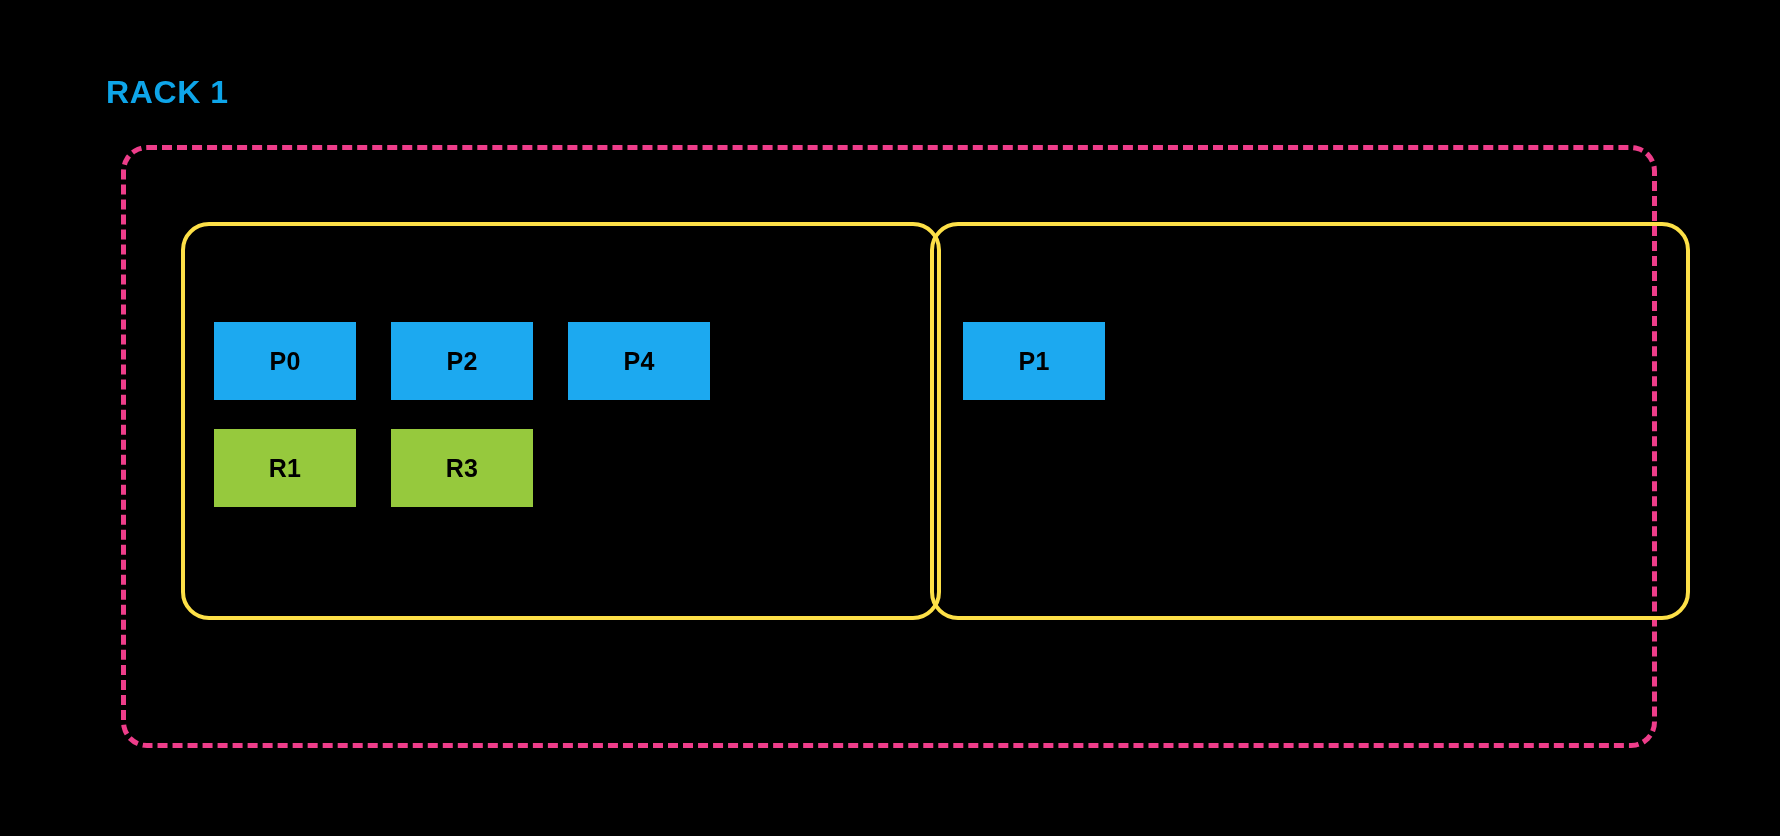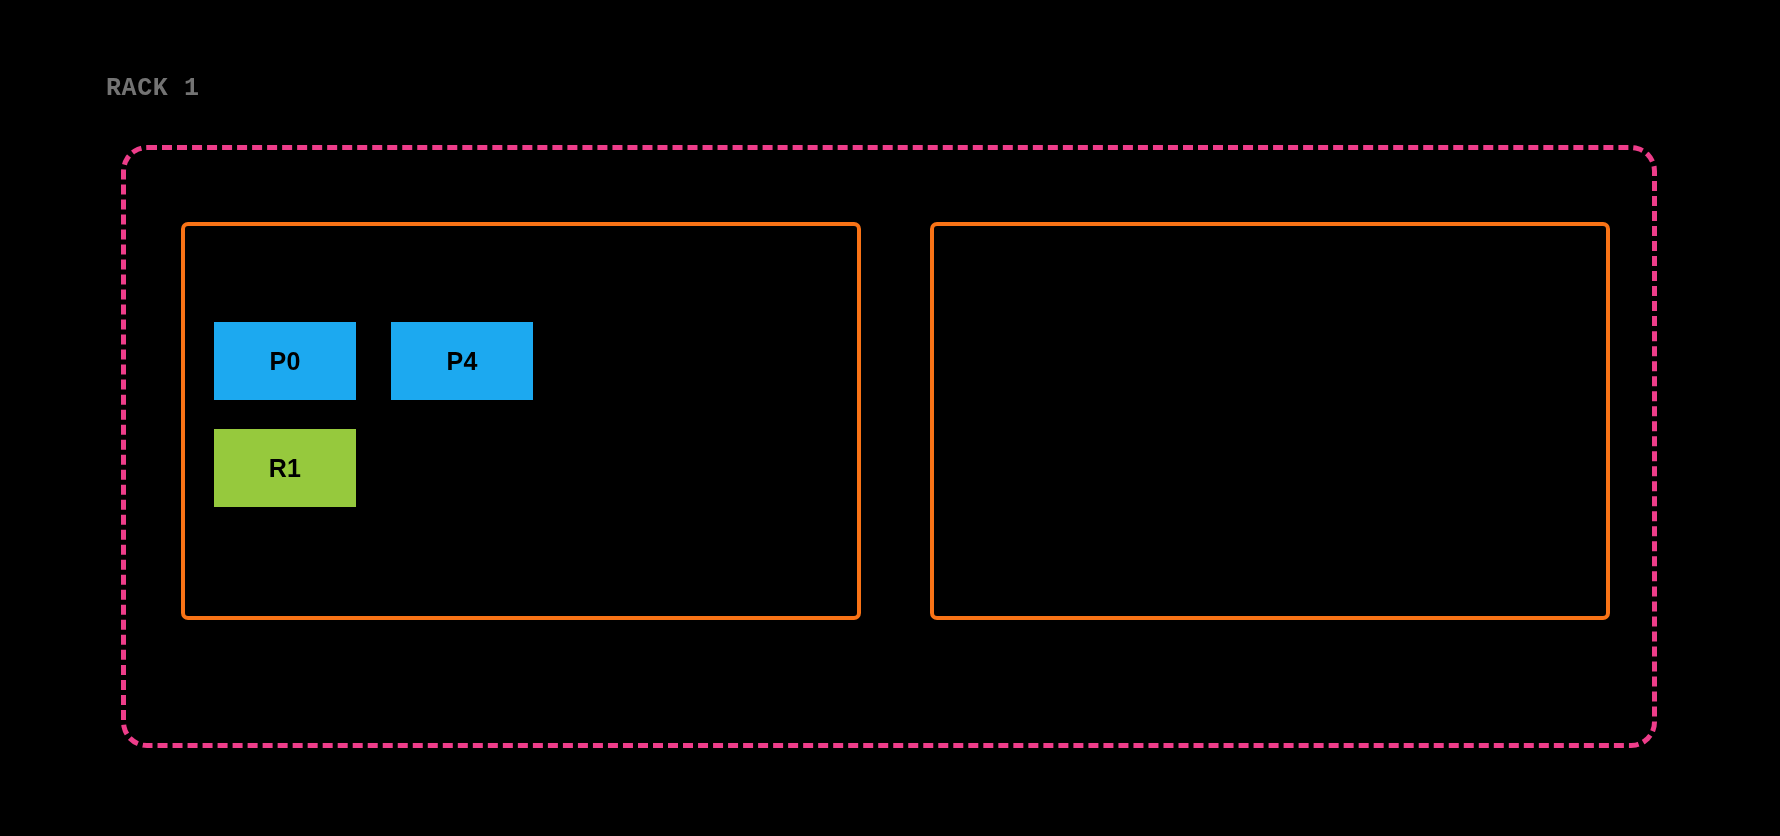--- a/index.html
+++ b/index.html
@@ -18,50 +18,49 @@
     width: 1780px;
     height: 836px;
     background: #000000;
   }
 
   
   .rack-label {
     position: absolute;
     left: 106px;
     top: 74px;
-    font-size: 25px;
+    font-size: 32px;
     font-weight: bold;
     letter-spacing: 0.6px;
-    color: #737373;
+    color: #0ea5e9;
     white-space: nowrap;
-    font-family: Liberation Mono, monospace;
   }
 
   
   .rack-boundary {
     position: absolute;
     left: 121px;
     top: 145px;
     width: 1536px;
     height: 603px;
     box-sizing: border-box;
     border: 5px dashed #EE3D8A;
     border-radius: 26px;
     background: transparent;
   }
 
   
   .node-box {
     position: absolute;
     top: 222px;
-    width: 680px;
+    width: 760px;
     height: 398px;
     box-sizing: border-box;
-    border: 4px solid #f97316;
-    border-radius: 7px;
+    border: 4px solid #fde047;
+    border-radius: 28px;
     background: transparent;
   }
   .node-box.node-left  { left: 181px; }
   .node-box.node-right { left: 930px; }
 
   
   .chip-grid {
     position: absolute;
     left: 29px;
     top: 96px;
@@ -99,32 +98,35 @@
 <div id="canvas">
 
   <div class="rack-label">RACK 1</div>
 
   <div class="rack-boundary"></div>
 
   <div class="node-box node-left">
     <div class="chip-grid">
       <div class="chip-row">
         <div class="chip primary">P0</div>
+        <div class="chip primary">P2</div>
         <div class="chip primary">P4</div>
       </div>
       <div class="chip-row">
         <div class="chip replica">R1</div>
+        <div class="chip replica">R3</div>
         <div class="chip empty"></div>
       </div>
     </div>
   </div>
 
   <div class="node-box node-right">
     <div class="chip-grid">
       <div class="chip-row">
+        <div class="chip primary">P1</div>
       </div>
       <div class="chip-row">
         <div class="chip empty"></div>
       </div>
     </div>
   </div>
 
 </div>
 
 </body></html>

